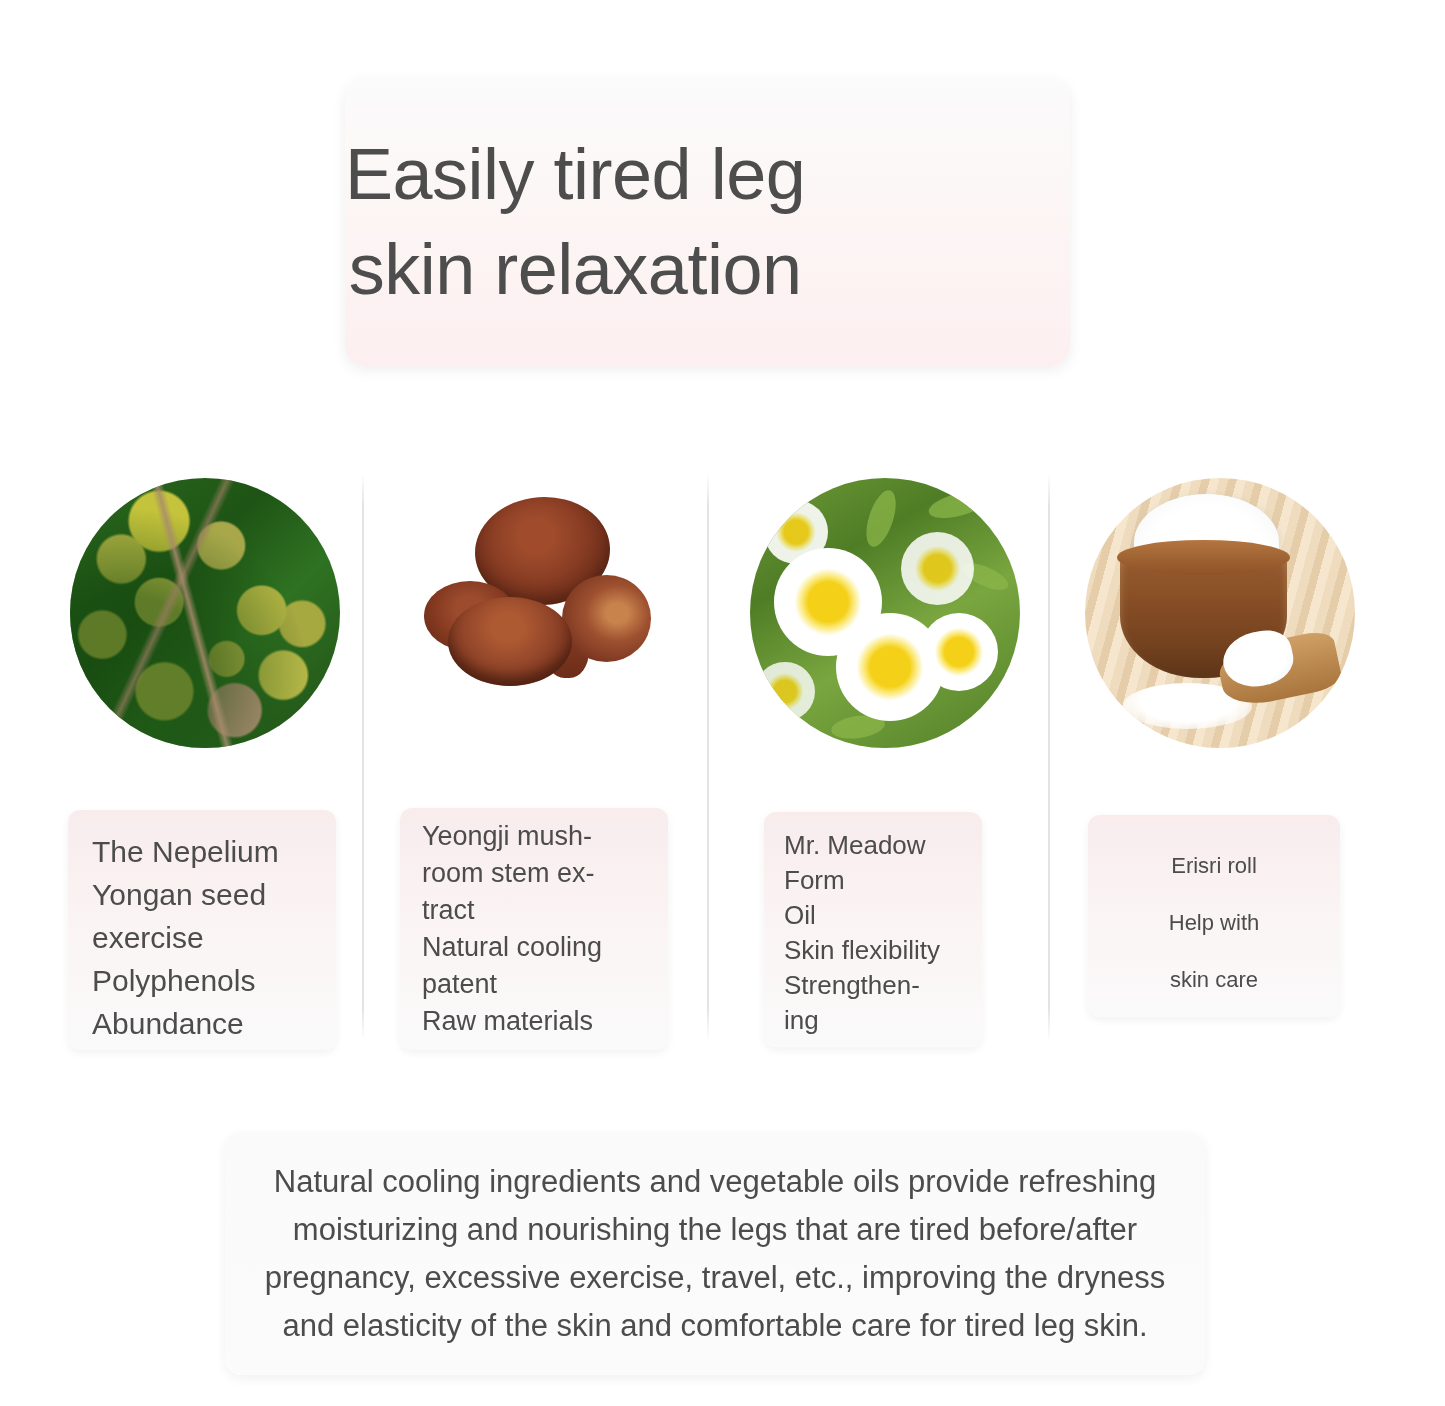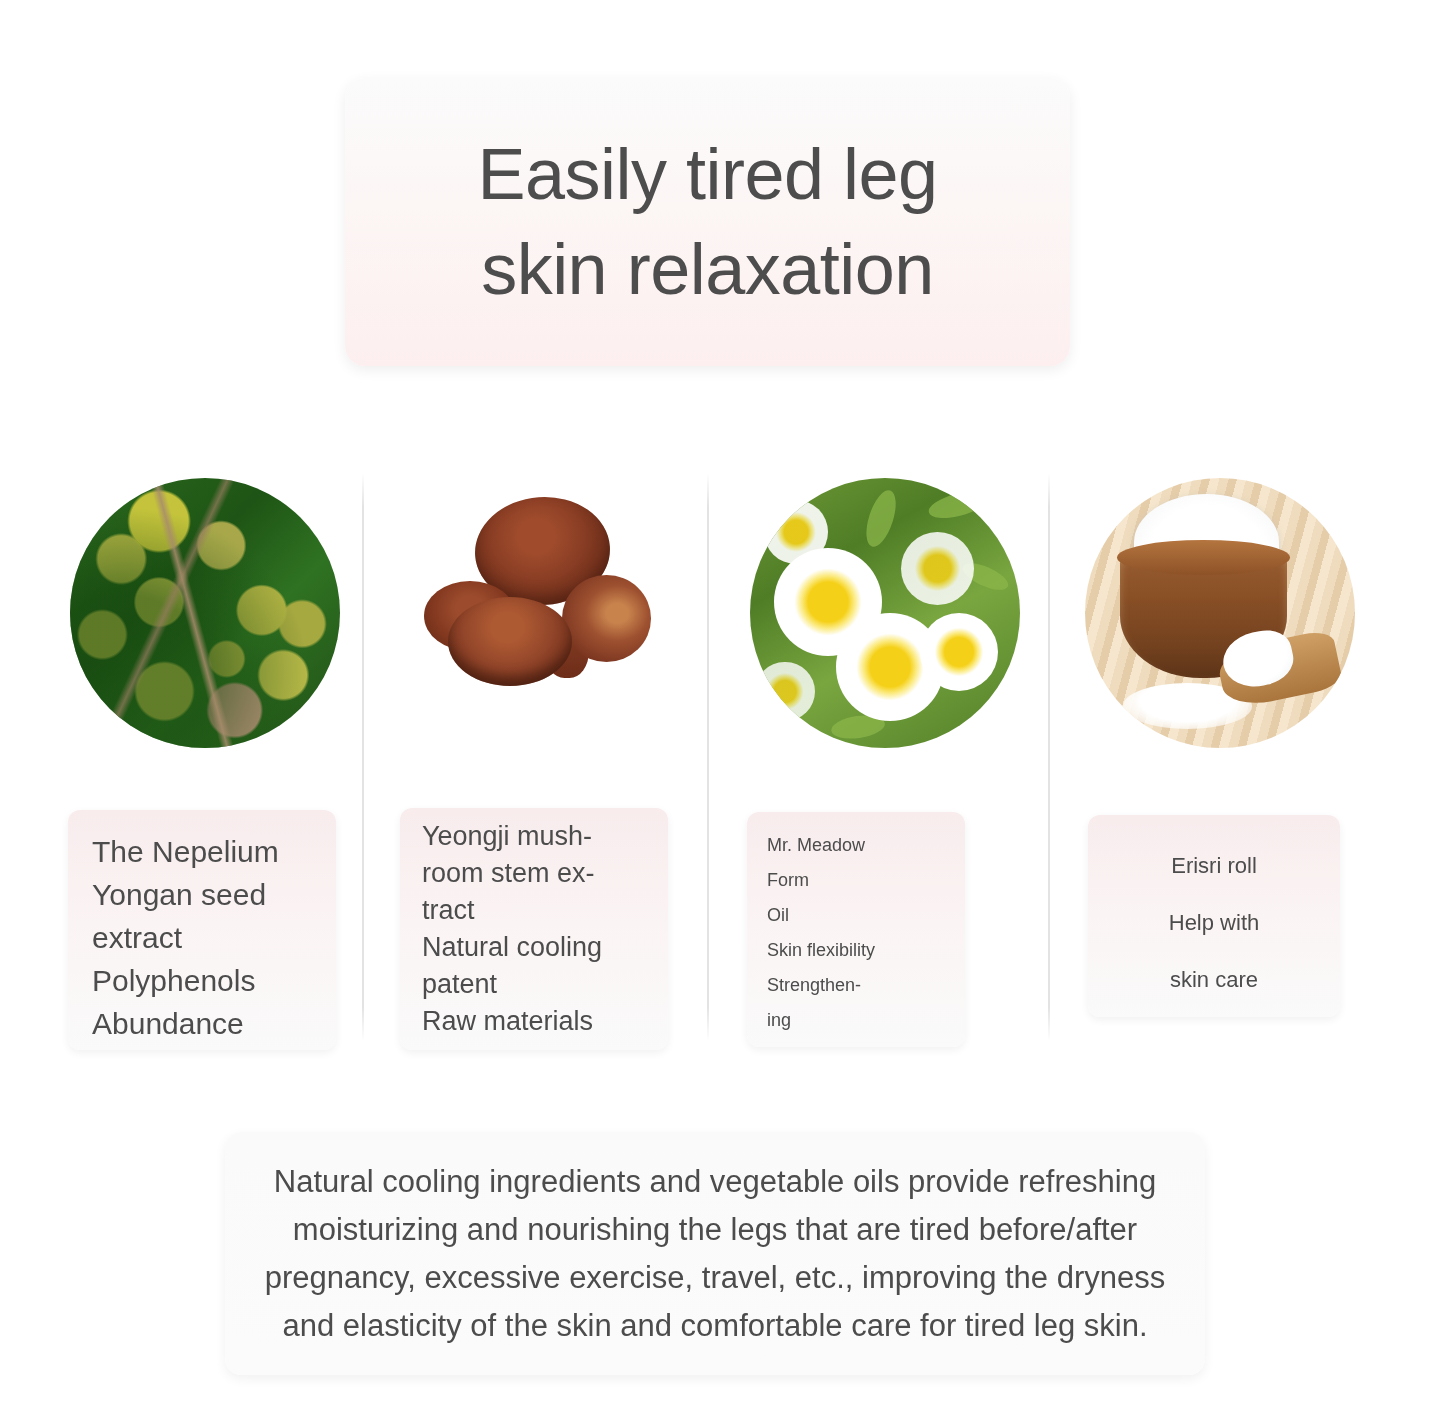--- a/index.html
+++ b/index.html
@@ -21,21 +21,20 @@
     position: absolute;
     left: 345px;
     top: 78px;
     width: 725px;
     height: 288px;
     border-radius: 20px;
     background: linear-gradient(180deg, #fbfbfb 0%, #fcf6f5 45%, #fdeff0 100%);
     box-shadow: 0 4px 14px rgba(0,0,0,0.07);
     display: flex;
     align-items: center;
-    justify-content: center;
   }
   .title-text {
     font-size: 72px;
     line-height: 1.32;
     font-weight: 400;
     color: #4d4d4d;
     text-align: center;
     letter-spacing: -0.5px;
     white-space: pre-line;
   }
@@ -249,24 +248,24 @@
     line-height: 43px;
   }
   .c2 {
     left: 400px; top: 808px;
     width: 268px; height: 242px;
     padding: 10px 0 0 22px;
     font-size: 27px;
     line-height: 37px;
   }
   .c3 {
-    left: 747px; top: 812px;
+    left: 764px; top: 812px;
     width: 218px; height: 235px;
     padding: 16px 0 0 20px;
-    font-size: 18px;
+    font-size: 26px;
     line-height: 35px;
   }
   .c4 {
     left: 1088px; top: 815px;
     width: 252px; height: 202px;
     padding: 22px 0 0 0;
     font-size: 22px;
     line-height: 57px;
     text-align: center;
   }
@@ -352,21 +351,21 @@
         <div class="scoop"></div>
         <div class="scoop-salt"></div>
       </div>
     </div>
   </div>
 
 </div>
 
 <div class="ing-card c1">The Nepelium
 Yongan seed
-extract
+exercise
 Polyphenols
 Abundance</div>
 <div class="ing-card c2">Yeongji mush-
 room stem ex-
 tract
 Natural cooling
 patent
 Raw materials</div>
 <div class="ing-card c3">Mr. Meadow
 Form

